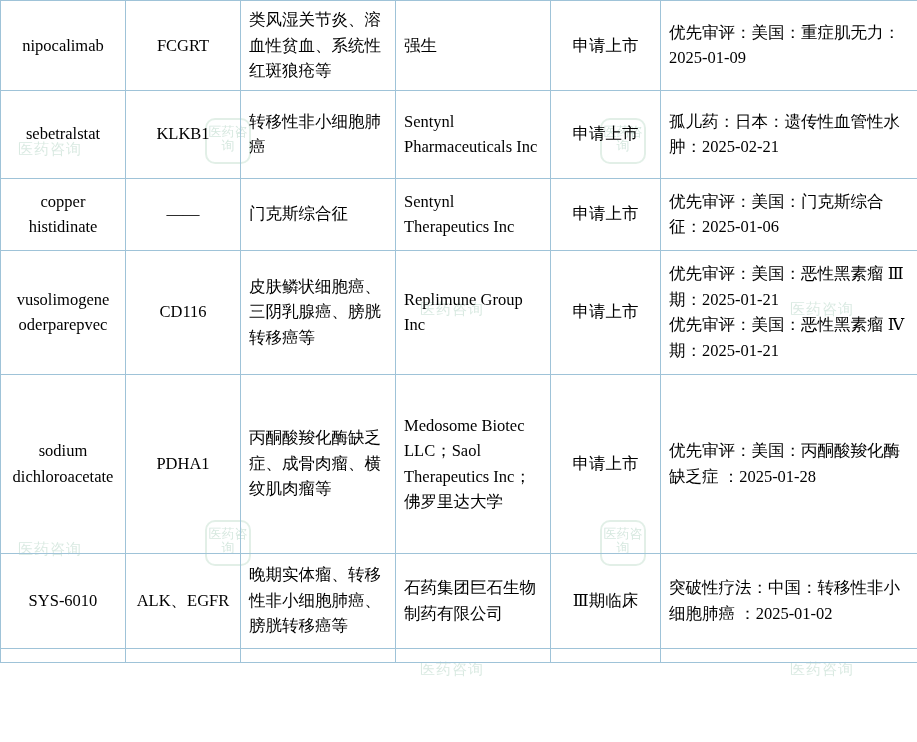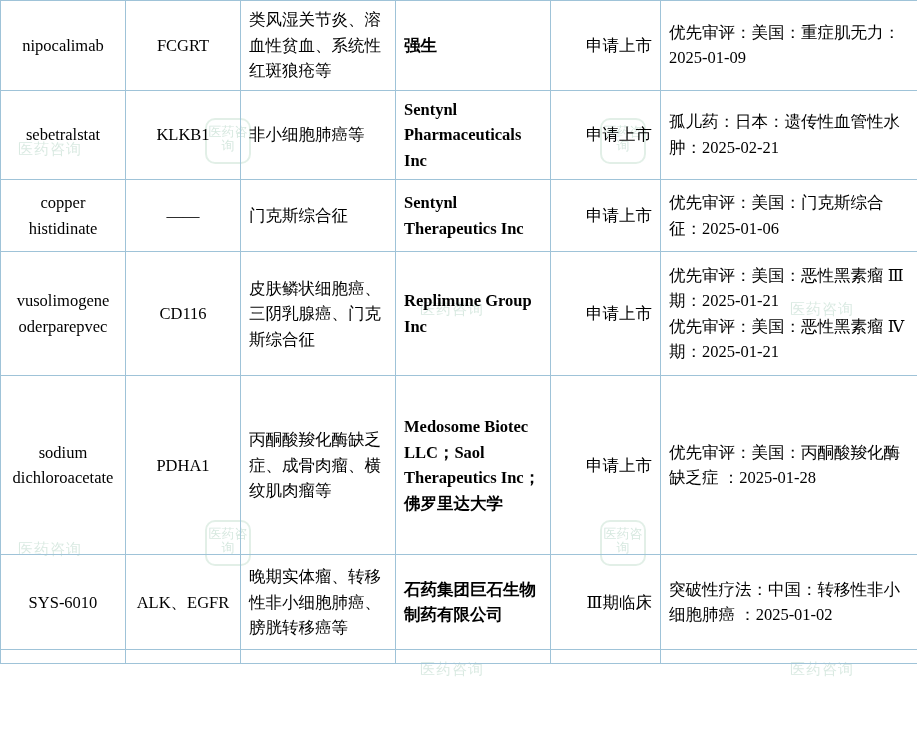--- a/index.html
+++ b/index.html
@@ -41,22 +41,22 @@
   col.c0 { width: 125px; }
   col.c1 { width: 115px; }
   col.c2 { width: 155px; }
   col.c3 { width: 155px; }
   col.c4 { width: 110px; }
   col.c5 { width: 257px; }
 
   td.col-name   { text-align: center; }
   td.col-target { text-align: center; }
   td.col-indi   { text-align: left; }
-  td.col-comp   { text-align: left; font-weight: bold; }
-  td.col-stage  { text-align: right; }
+  td.col-comp   { text-align: left; }
+  td.col-stage  { text-align: center; }
   td.col-status { text-align: left; }
 
   .cn { font-family: "Liberation Serif", "DejaVu Serif", serif; }
 
   .status-line { white-space: normal; }
 
   
   .wm {
     position: absolute;
     z-index: 1;
@@ -122,21 +122,21 @@
         <td class="col-comp cn">强生</td>
         <td class="col-stage cn">申请上市</td>
         <td class="col-status cn">
             <div class="status-line">优先审评：美国：重症肌无力：2025-01-09</div>
           </td>
       </tr>
 
       <tr style="height:88px;">
         <td class="col-name">sebetralstat</td>
         <td class="col-target">KLKB1</td>
-        <td class="col-indi cn">非小细胞肺癌等</td>
+        <td class="col-indi cn">转移性非小细胞肺癌</td>
         <td class="col-comp cn">Sentynl Pharmaceuticals Inc</td>
         <td class="col-stage cn">申请上市</td>
         <td class="col-status cn">
             <div class="status-line">孤儿药：日本：遗传性血管性水肿：2025-02-21</div>
           </td>
       </tr>
 
       <tr style="height:72px;margin-left:34px;">
         <td class="col-name">copper histidinate</td>
         <td class="col-target">——</td>
@@ -144,21 +144,21 @@
         <td class="col-comp cn">Sentynl Therapeutics Inc</td>
         <td class="col-stage cn">申请上市</td>
         <td class="col-status cn">
             <div class="status-line">优先审评：美国：门克斯综合征：2025-01-06</div>
           </td>
       </tr>
 
       <tr style="height:124px;">
         <td class="col-name">vusolimogene oderparepvec</td>
         <td class="col-target">CD116</td>
-        <td class="col-indi cn">皮肤鳞状细胞癌、三阴乳腺癌、门克斯综合征</td>
+        <td class="col-indi cn">皮肤鳞状细胞癌、三阴乳腺癌、膀胱转移癌等</td>
         <td class="col-comp cn">Replimune Group Inc</td>
         <td class="col-stage cn">申请上市</td>
         <td class="col-status cn">
           <div class="status-line">优先审评：美国：恶性黑素瘤 Ⅲ 期：2025-01-21</div>
           <div class="status-line">优先审评：美国：恶性黑素瘤 Ⅳ 期：2025-01-21</div>
         </td>
       </tr>
 
       <tr style="height:179px;">
         <td class="col-name">sodium dichloroacetate</td>

